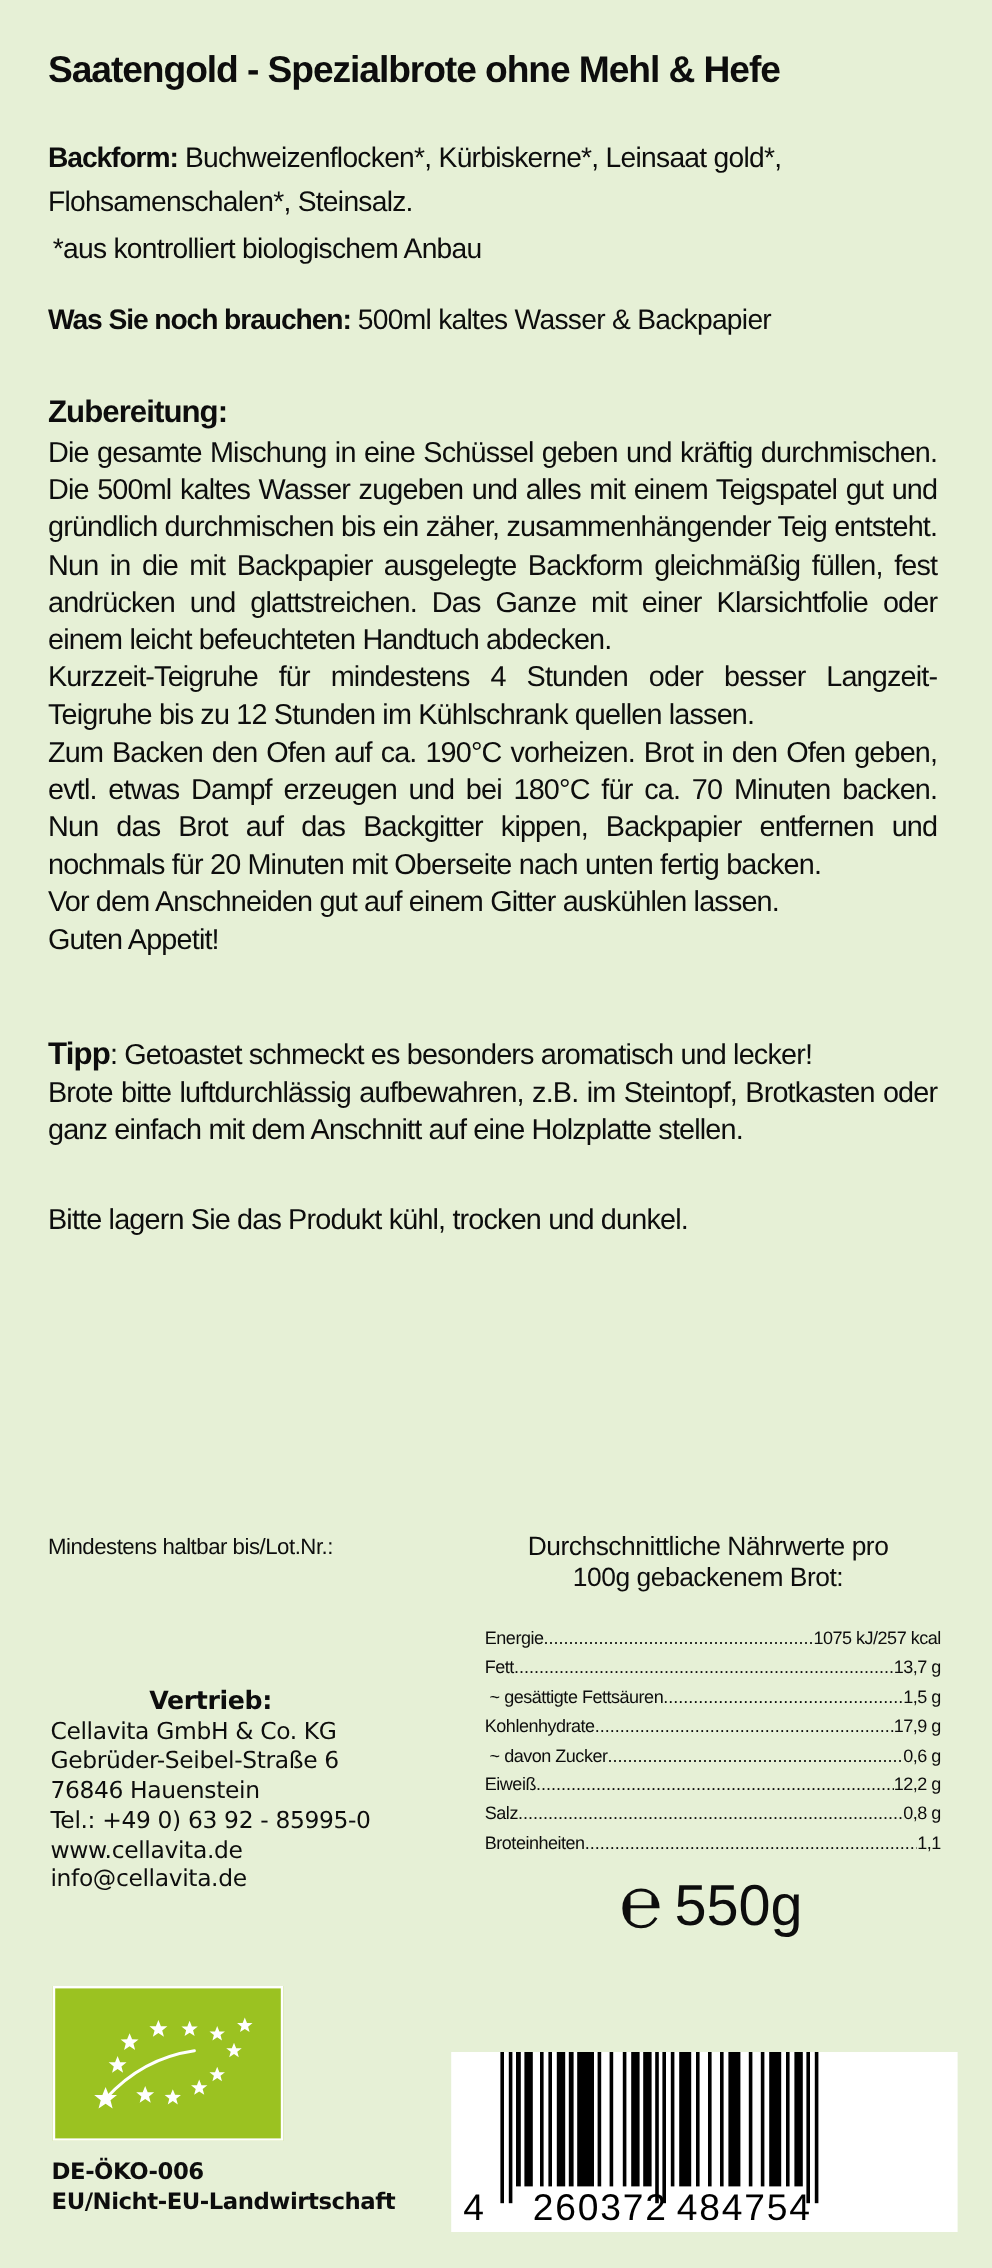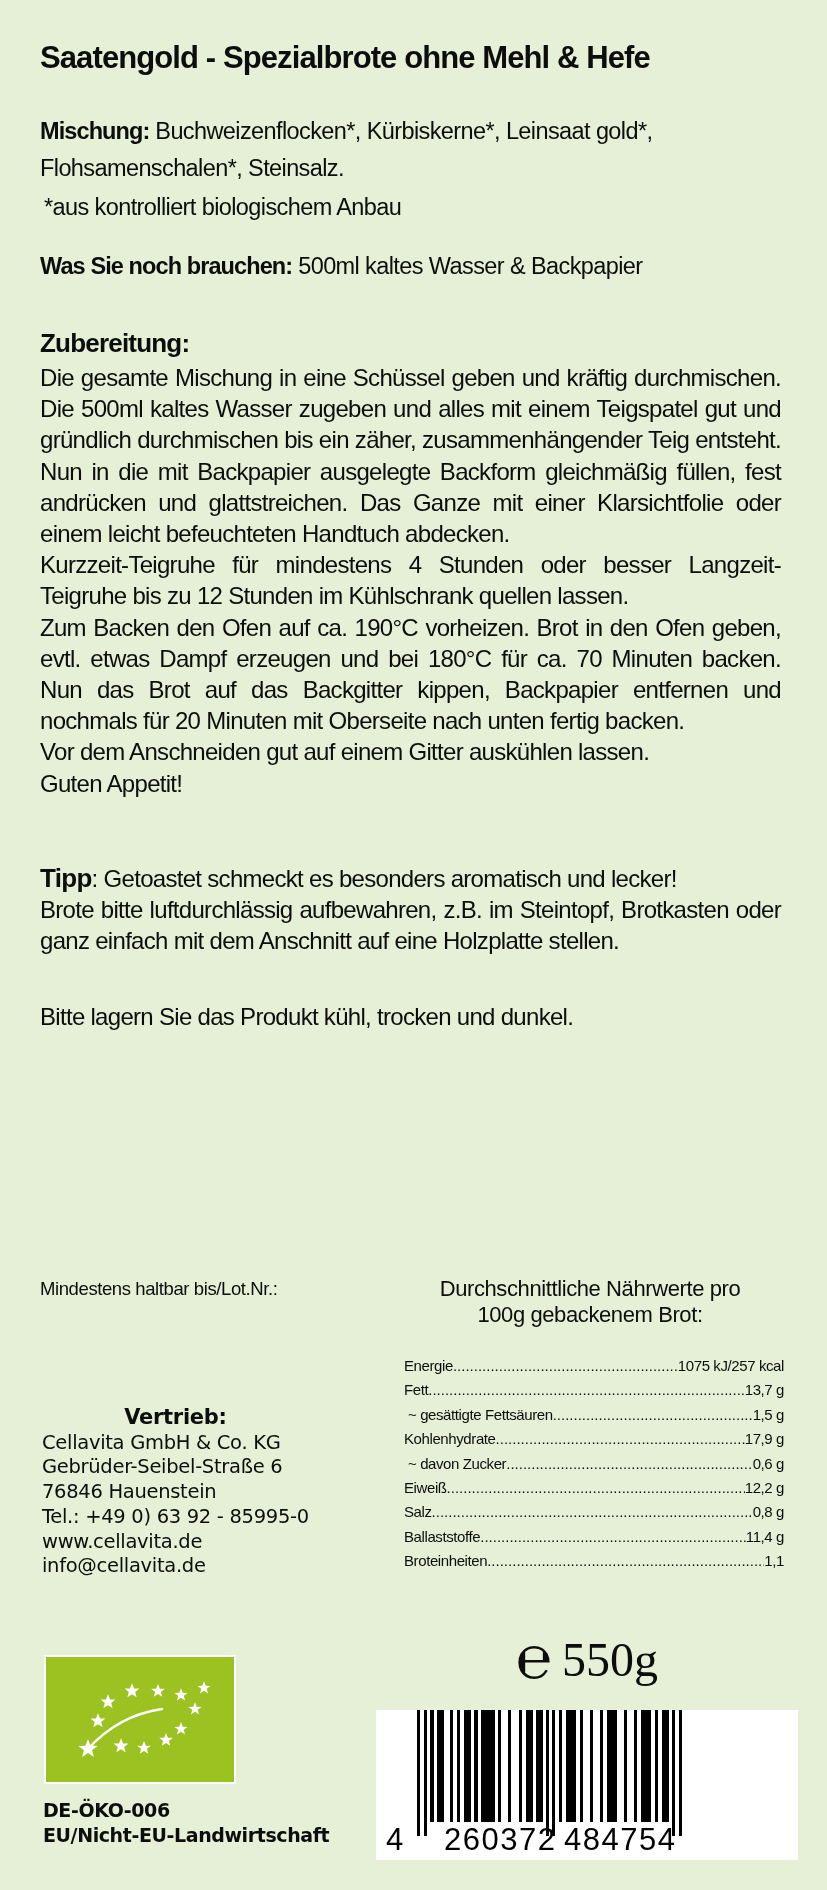--- a/index.html
+++ b/index.html
@@ -33,32 +33,32 @@
   .nrow .dots::after { content: "................................................................................................................"; }
   .nrow .val { flex: none; }
   .nrow.indent .lbl { padding-left: 4px; }
   .vertrieb { left: 42px; top: 1405px; font-family: "DejaVu Sans", sans-serif; font-size: 19.5px; line-height: 24.7px; letter-spacing: -0.3px; }
   .vertrieb .vt { font-weight: bold; font-size: 21px; }
   .eu-logo {
     left: 44px; top: 1655px; width: 192px; height: 129px;
     background: #9bc221; border: 2px solid #ffffff; box-sizing: border-box;
   }
   .cert { left: 43px; top: 1798px; font-family: "DejaVu Sans", sans-serif; font-weight: bold; font-size: 19px; line-height: 25px; letter-spacing: -0.4px; }
-  .weight { left: 516px; top: 1628px; font-family: Liberation Serif, serif; font-size: 48px; white-space: nowrap; }
+  .weight { left: 516px; top: 1556px; font-family: Liberation Sans, sans-serif; font-size: 48px; white-space: nowrap; }
   .weight .estamp { font-size: 60px; line-height: 1; vertical-align: -2px; margin-right: 10px; }
   .barcode { left: 376px; top: 1710px; width: 422px; height: 150px; background: #ffffff; }
   .bc-digits { position: absolute; top: 112px; font-family: "Liberation Sans", sans-serif; font-size: 31px; letter-spacing: 1.5px; color: #000; }
 </style>
 </head>
 <body>
 
 <div class="abs title">Saatengold - Spezialbrote ohne Mehl &amp; Hefe</div>
 
 <div class="abs sec" style="top:113px;">
-  <b>Mischung:</b>
+  <b>Backform:</b>
   <span>Buchweizenflocken*, Kürbiskerne*, Leinsaat gold*, Flohsamenschalen*, Steinsalz.</span>
 </div>
 <div class="abs sec" style="top:189px; left:44px;">*aus kontrolliert biologischem Anbau</div>
 
 <div class="abs sec" style="top:248px;">
   <b>Was Sie noch brauchen:</b>
   <span>500ml kaltes Wasser &amp; Backpapier</span>
 </div>
 
 <div class="abs body-text" style="top:324px;">
@@ -112,25 +112,20 @@
     </div>
   <div class="nrow">
       <span class="lbl">Eiweiß </span>
       <span class="dots"></span>
       <span class="val"> 12,2 g</span>
     </div>
   <div class="nrow">
       <span class="lbl">Salz </span>
       <span class="dots"></span>
       <span class="val">0,8 g</span>
-    </div>
-  <div class="nrow">
-      <span class="lbl">Ballaststoffe</span>
-      <span class="dots"></span>
-      <span class="val">11,4 g</span>
     </div>
   <div class="nrow">
       <span class="lbl">Broteinheiten</span>
       <span class="dots"></span>
       <span class="val">1,1</span>
     </div>
 </div>
 
 <div class="abs vertrieb">
   <div class="vt" style="margin-bottom:1px;text-align:center;">Vertrieb:</div>

